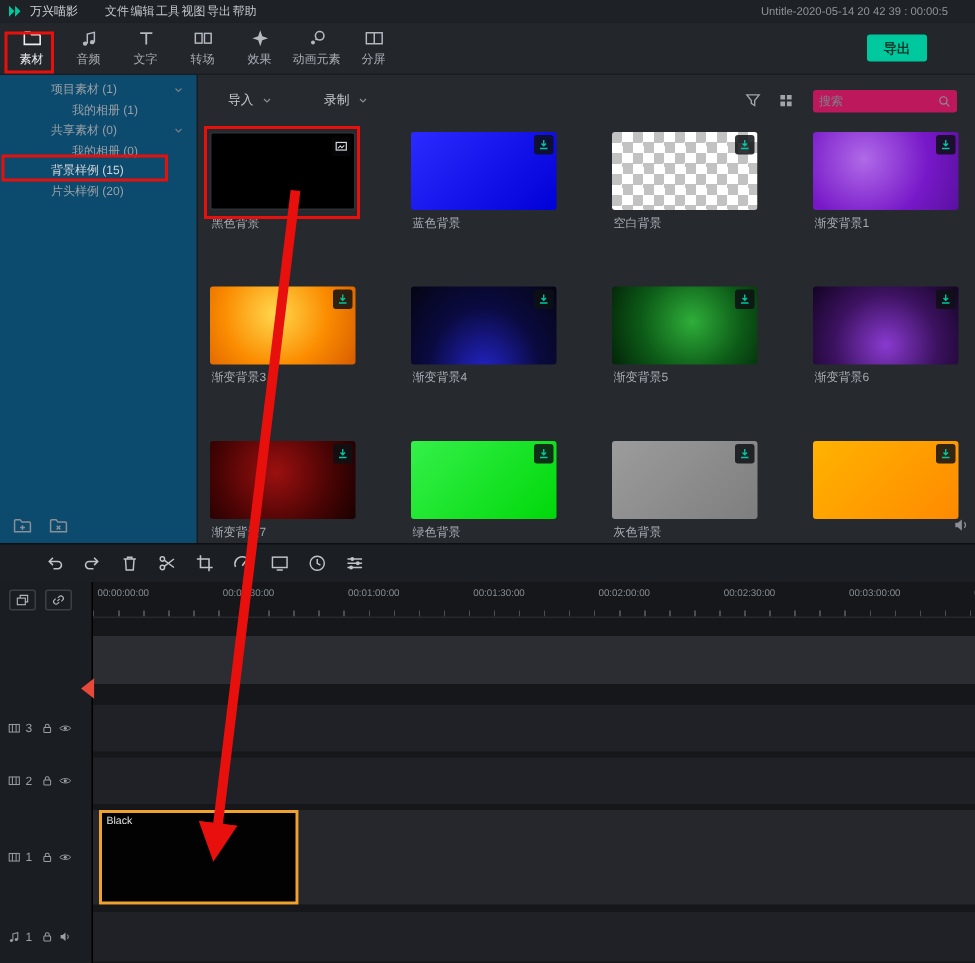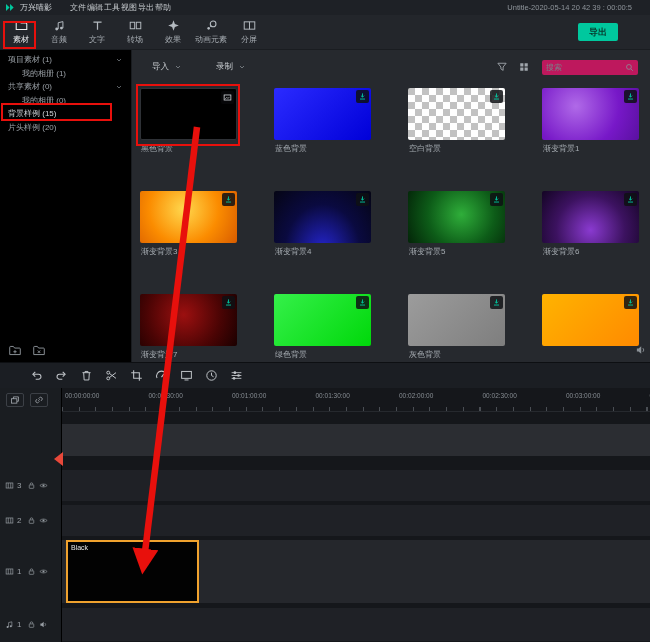--- a/index.html
+++ b/index.html
@@ -26,22 +26,22 @@
   .tab .t-ic { width:13px; height:13px; color:#b4bac0; }
   .tab-label { font-size:8px; }
   .tab.active { color:#eceef0; }
   .tab.active .t-ic { color:#eceef0; }
   .export-btn { margin-left:auto; margin-right:32px; width:40px; height:18px; background:#00c89e;
                 color:#07382c; font-size:9px; font-weight:bold; border:none; border-radius:2px;
                 display:flex; align-items:center; justify-content:center; }
 
   
   .content { position:absolute; left:0; top:50px; width:100%; height:312px; display:flex; overflow:hidden; }
-  .sidebar { width:132px; background:#000000; position:relative; border-right:1px solid #191c20;
-             padding-top:3px; flex:0 0 132px; }
+  .sidebar { width:132px; background:#0c4a6e; position:relative; border-right:1px solid #191c20;
+             padding-top:3px; flex:0 0 132px;padding-left:26px; }
   .side-item { height:13.5px; display:flex; align-items:center; font-size:8px; color:#9aa0a6;
                padding-left:8px; position:relative; }
   .side-item.child { padding-left:22px; }
   .side-item.current { color:#d2d6da; }
   .side-item .chev { display:none; position:absolute; right:8px; width:8px; height:8px; color:#7a8086; }
   .side-item.group .chev { display:block; }
   .side-folders { position:absolute; bottom:5px; left:8px; display:flex; gap:10px; }
   .sf-ic { width:14px; height:13px; color:#8a9096; }
 
   .media { flex:1; position:relative; background:#26292e; overflow:hidden; }

